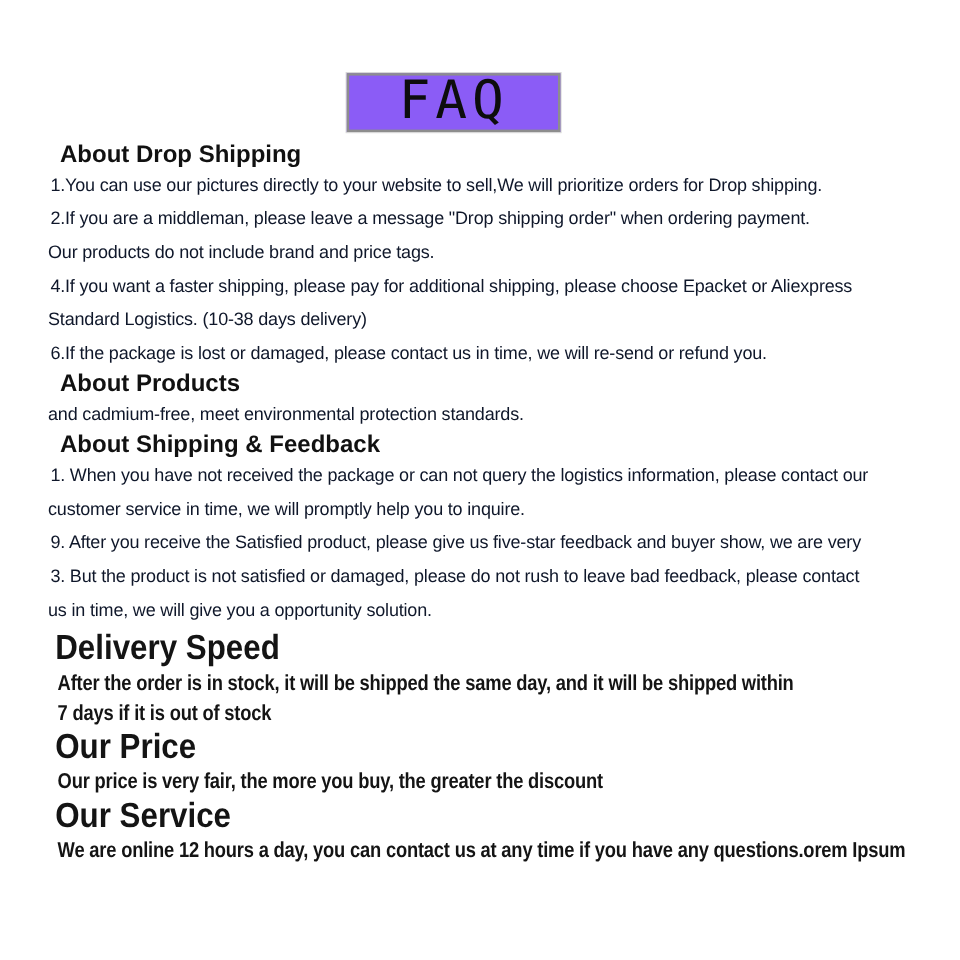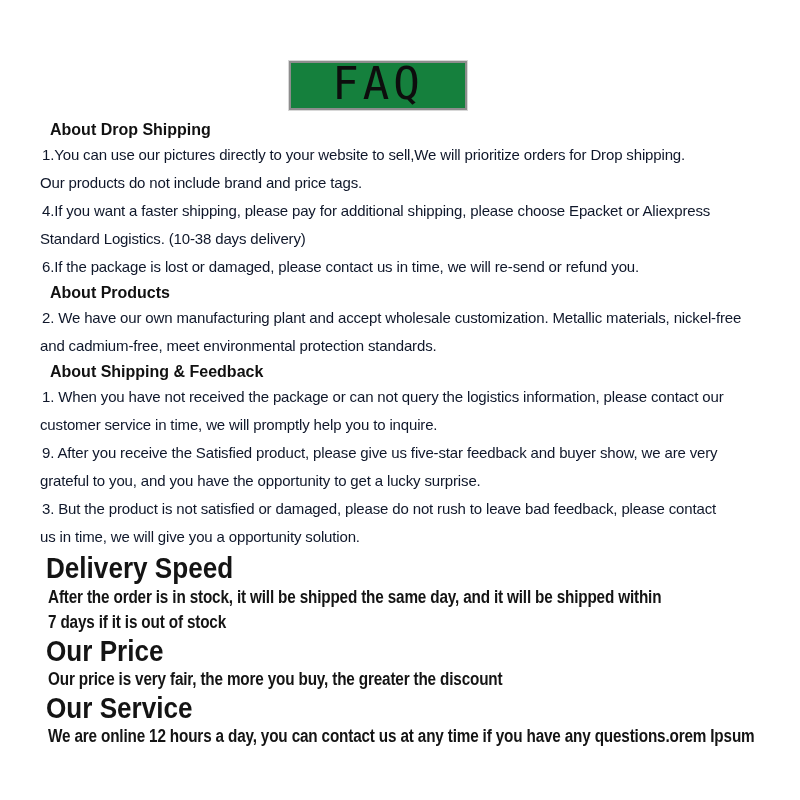--- a/index.html
+++ b/index.html
@@ -14,37 +14,37 @@
   .page { width: 800px; height: 800px; position: relative; }
 
   
   .faq-box {
     box-sizing: border-box;
     width: 178px;
     height: 49px;
     margin: 61px 0 8px 289px;
     border: 2px solid #8d8d8d;
     box-shadow: 0 0 0 1px #d8d8d8;
-    background: #15803d;
+    background: #8b5cf6;
     display: flex;
     align-items: center;
     justify-content: center;
   }
   .faq-title {
     font-family: "DejaVu Sans Mono", monospace;
     font-size: 44px;
     line-height: 1;
     letter-spacing: 4px;
     color: #0d0d0d;
     padding-bottom: 4px;
   }
 
   
   .qa-heading {
-    font-size: 16px;
+    font-size: 20px;
     font-weight: bold;
     line-height: 23px;
     margin: 0 0 0 50px;
     white-space: nowrap;
     color: #111111;
   }
   .line {
     font-size: 15px;
     line-height: 28px;
     letter-spacing: -0.15px;
@@ -83,38 +83,37 @@
 
 <div class="page">
 
   <div class="faq-box">
     <span class="faq-title">FAQ</span>
   </div>
 
   <section>
     <h2 class="qa-heading">About Drop Shipping</h2>
     <div class="line item">1.You can use our pictures directly to your website to sell,We will prioritize orders for Drop shipping.</div>
+    <div class="line item">2.If you are a middleman, please leave a message "Drop shipping order" when ordering payment.</div>
     <div class="line cont">Our products do not include brand and price tags.</div>
     <div class="line item">4.If you want a faster shipping, please pay for additional shipping, please choose Epacket or Aliexpress</div>
     <div class="line cont">Standard Logistics. (10-38 days delivery)</div>
     <div class="line item">6.If the package is lost or damaged, please contact us in time, we will re-send or refund you.</div>
   </section>
 
   <section>
     <h2 class="qa-heading">About Products</h2>
-    <div class="line item">2. We have our own manufacturing plant and accept wholesale customization. Metallic materials, nickel-free</div>
     <div class="line cont">and cadmium-free, meet environmental protection standards.</div>
   </section>
 
   <section>
     <h2 class="qa-heading">About Shipping &amp; Feedback</h2>
     <div class="line item">1. When you have not received the package or can not query the logistics information, please contact our</div>
     <div class="line cont">customer service in time, we will promptly help you to inquire.</div>
     <div class="line item">9. After you receive the Satisfied product, please give us five-star feedback and buyer show, we are very</div>
-    <div class="line cont">grateful to you, and you have the opportunity to get a lucky surprise.</div>
     <div class="line item">3. But the product is not satisfied or damaged, please do not rush to leave bad feedback, please contact</div>
     <div class="line cont">us in time, we will give you a opportunity solution.</div>
   </section>
 
   <section>
     <h1 class="info-heading">Delivery Speed</h1>
     <div class="info-line">After the order is in stock, it will be shipped the same day, and it will be shipped within</div>
     <div class="info-line">7 days if it is out of stock</div>
   </section>
 

